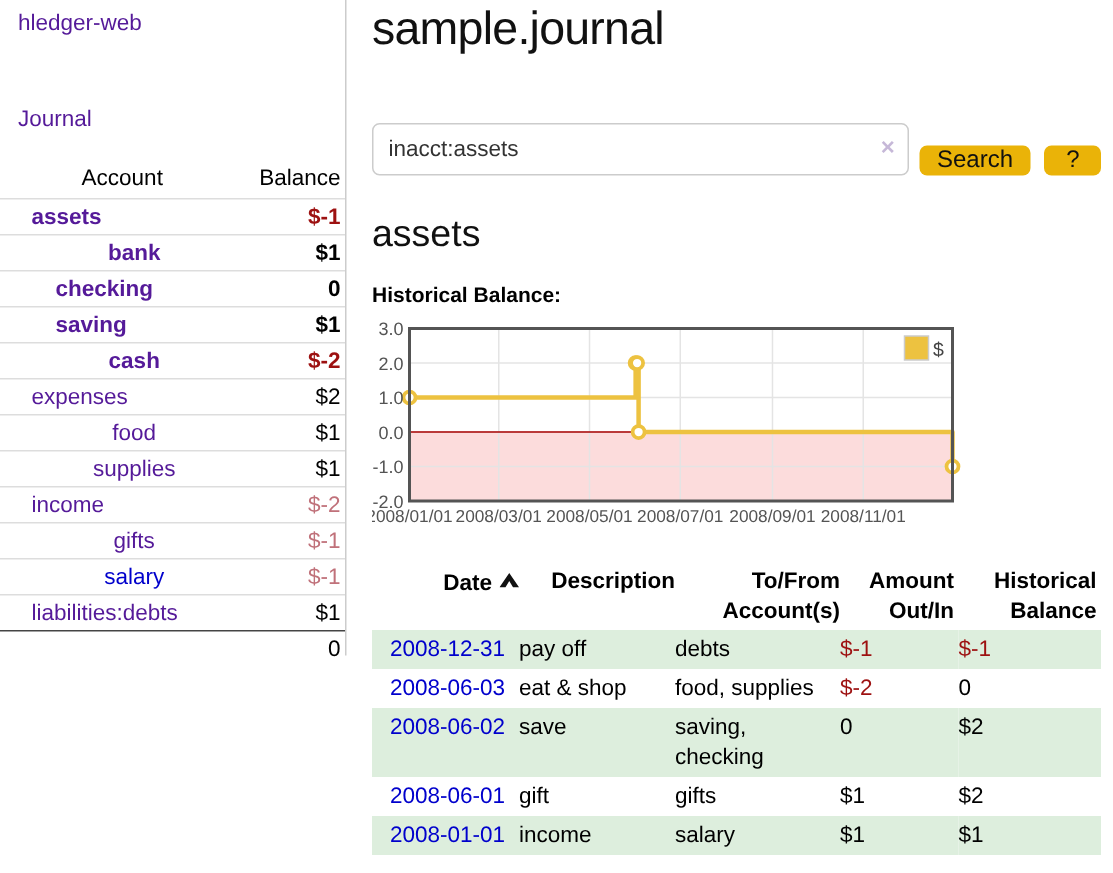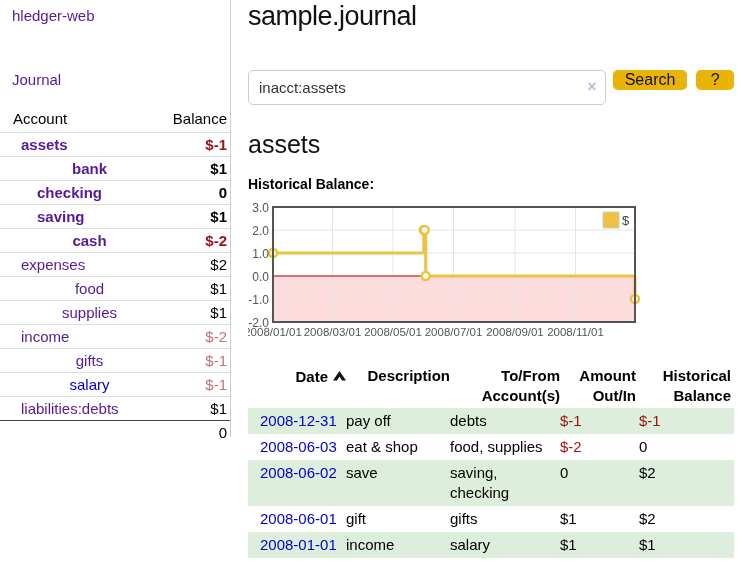--- a/index.html
+++ b/index.html
@@ -8,43 +8,43 @@
 
   
   .sidebar { position:absolute; left:0; top:0; width:231px; height:437px;
              border-right:1px solid #ccc; }
   .app-title { display:block; margin:7px 0 0 12px; font-size:15px;
                color:#551a99; text-decoration:none; }
   .journal-link { display:block; margin:47px 0 0 12px; font-size:15px;
                   color:#551a99; text-decoration:none; }
   table.accounts { border-collapse:collapse; width:100%; margin-top:19px;
                    font-size:15px; table-layout:fixed; }
-  table.accounts th { font-weight:normal; text-align:left; padding:3px 0 4px 13px;
+  table.accounts th { font-weight:normal; text-align:center; padding:3px 0 4px 13px;
                       height:25px; }
   table.accounts th.bal-h { text-align:right; padding:3px 3px 4px 0; }
   table.accounts td { border-top:1px solid #ddd; height:24px; padding:2px 0 2px 0;
                       vertical-align:middle; }
   table.accounts td.bal { text-align:right; padding-right:3px; white-space:nowrap; }
   .acct-link { color:#551a99; text-decoration:none; }
   .acct-link.blue { color:#0000cc; }
   .b { font-weight:bold; }
   .lvl0 { padding-left:21px !important; }
   .lvl1 { padding-left:29px !important;text-align:center; }
   .lvl2 { padding-left:37px !important; }
   .pos { color:#000; }
   .neg-strong { color:#9d1111; }
   .neg-soft { color:#c0717a; }
   tr.total-row td { border-top:1px solid #444; font-weight:normal; }
 
   
   .main { position:absolute; left:231px; top:0; width:511px; height:582px;
           padding:0 8px 0 17px; }
-  h1.page-title { margin:0; padding-top:1px; font-size:27px; font-weight:500;
+  h1.page-title { margin:0; padding-top:1px; font-size:31px; font-weight:500;
                   height:39px; color:#111; letter-spacing:-0.5px; }
-  .search-row { margin-top:31px; height:35px; display:flex; align-items:flex-start; }
+  .search-row { margin-top:43px; height:35px; display:flex; align-items:flex-end; }
   .search-box { position:relative; width:364px; }
   .search-input { width:100%; height:35px; border:1px solid #ccc; border-radius:5px;
                   padding:0 28px 0 10px; font-size:15px; color:#333;
                   font-family:"Liberation Sans", sans-serif; outline:none; }
   .clear-x { position:absolute; right:9px; top:7px; font-size:16px; font-weight:bold;
              color:#c6b8d8; cursor:pointer; line-height:20px; }
   .btn { border:none; background:#eab308; border-radius:5px; font-size:16px;
          color:#111; font-family:"Liberation Sans", sans-serif; cursor:pointer; }
   .btn.search { width:76px; margin-left:7px; }
   .btn.help { width:38px; margin-left:9px; }

